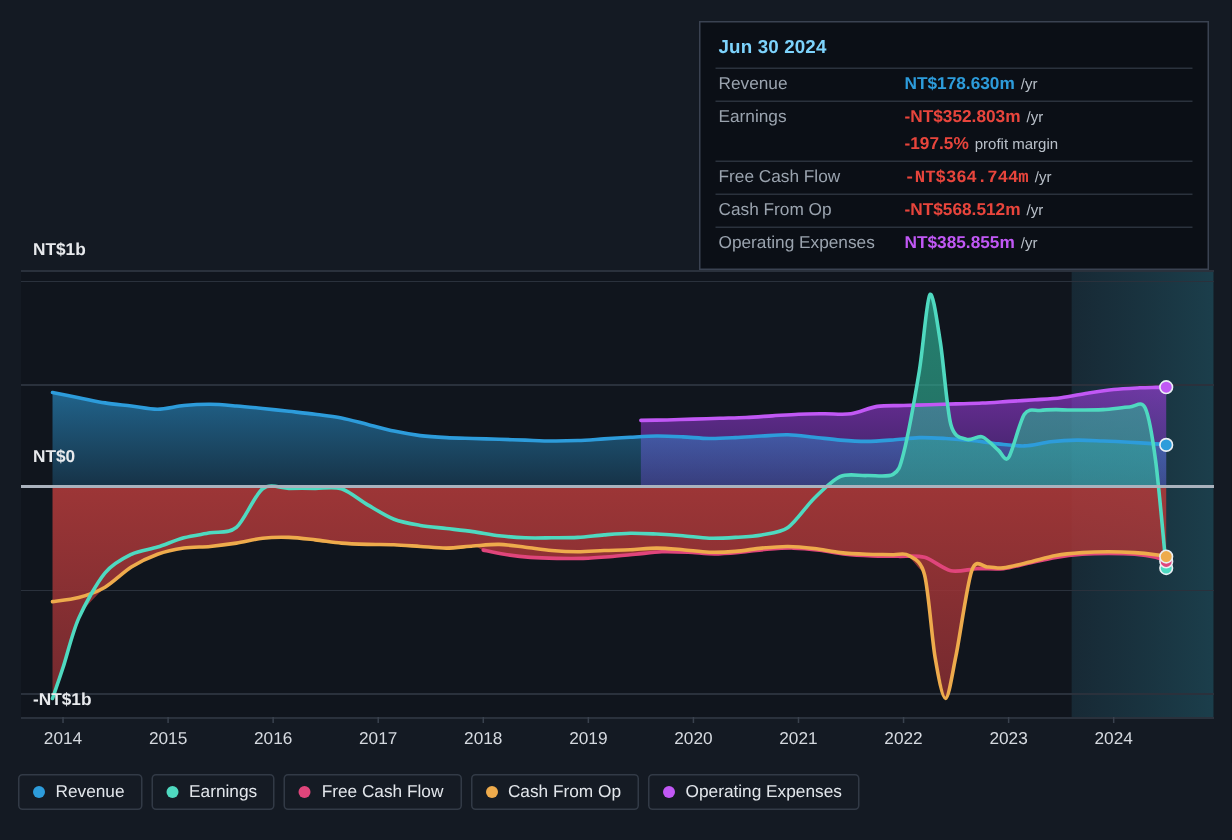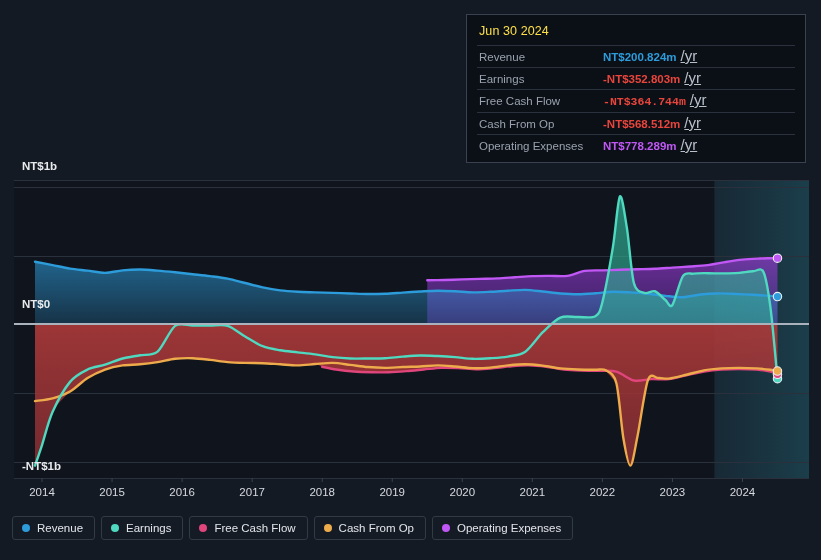--- a/index.html
+++ b/index.html
@@ -16,32 +16,32 @@
 
   
   .tooltip{
     position:absolute;left:466px;top:14px;width:340px;
     background:#0b0f16;
     border:1px solid #3a4251;
     box-sizing:border-box;
     padding:8px 10px 6px 10px;
     z-index:40;
   }
-  .tt-title{font-size:12.5px;color:#fde047;font-weight:normal;padding:1px 0 7px 2px;letter-spacing:.1px;}
+  .tt-title{font-size:12.5px;color:#7dd3fc;font-weight:bold;padding:1px 0 7px 2px;letter-spacing:.1px;}
   .tt-row{
     display:flex;align-items:baseline;
     border-top:1px solid #2b323d;
     padding:3px 0 3px 2px;
     font-size:11.5px;
     line-height:14px;
   }
   .tt-row.sub{border-top:none;padding-top:0;}
   .tt-label{width:124px;color:#9aa3ae;flex:0 0 124px;}
   .tt-value{font-weight:bold;white-space:nowrap;}
-  .tt-unit{color:#b9c0c9;font-weight:normal;margin-left:4px;font-size:15px;text-decoration:underline;}
+  .tt-unit{color:#b9c0c9;font-weight:normal;margin-left:4px;font-size:10px;}
 
   
   .chart-wrap{position:absolute;left:0;top:0;width:789px;height:505px;text-align:right;}
   svg.chart{display:block;}
 
   .axis-label{
     font-family:"Liberation Sans",sans-serif;
     font-size:11.5px;fill:#e8eaed;font-weight:bold;
   }
   .xtick{
@@ -176,41 +176,46 @@
           <line x1="742.4581497797333" y1="478" x2="742.4581497797333" y2="482" stroke="#3a424e" stroke-width="1"></line>
         </g>
     </svg>
   </div>
 
   <div class="tooltip">
     <div class="tt-title">Jun 30 2024</div>
     <div id="tt-rows">
         <div class="tt-row">
           <span class="tt-label">Revenue</span>
-          <span class="tt-value" style="color: rgb(45, 156, 219);">NT$200.824m</span>
+          <span class="tt-value" style="color: rgb(45, 156, 219);">NT$178.630m</span>
           <span class="tt-unit">/yr</span>
         </div>
         <div class="tt-row">
           <span class="tt-label">Earnings</span>
           <span class="tt-value" style="color: rgb(232, 69, 60);">-NT$352.803m</span>
           <span class="tt-unit">/yr</span>
         </div>
+        <div class="tt-row sub">
+          <span class="tt-label"></span>
+          <span class="tt-value" style="color: rgb(232, 69, 60);">-197.5%</span>
+          <span class="tt-unit">profit margin</span>
+        </div>
         <div class="tt-row">
           <span class="tt-label">Free Cash Flow</span>
           <span class="tt-value" style="color: rgb(232, 69, 60); font-family: Liberation Mono, monospace;">-NT$364.744m</span>
           <span class="tt-unit">/yr</span>
         </div>
         <div class="tt-row">
           <span class="tt-label">Cash From Op</span>
           <span class="tt-value" style="color: rgb(232, 69, 60);">-NT$568.512m</span>
           <span class="tt-unit">/yr</span>
         </div>
         <div class="tt-row">
           <span class="tt-label">Operating Expenses</span>
-          <span class="tt-value" style="color: rgb(193, 88, 245);">NT$778.289m</span>
+          <span class="tt-value" style="color: rgb(193, 88, 245);">NT$385.855m</span>
           <span class="tt-unit">/yr</span>
         </div>
       </div>
   </div>
 
   <div class="legend" id="legend">
       <div class="legend-item">
         <span class="legend-dot" style="background: rgb(45, 156, 219);"></span>
         <span>Revenue</span>
       </div>

